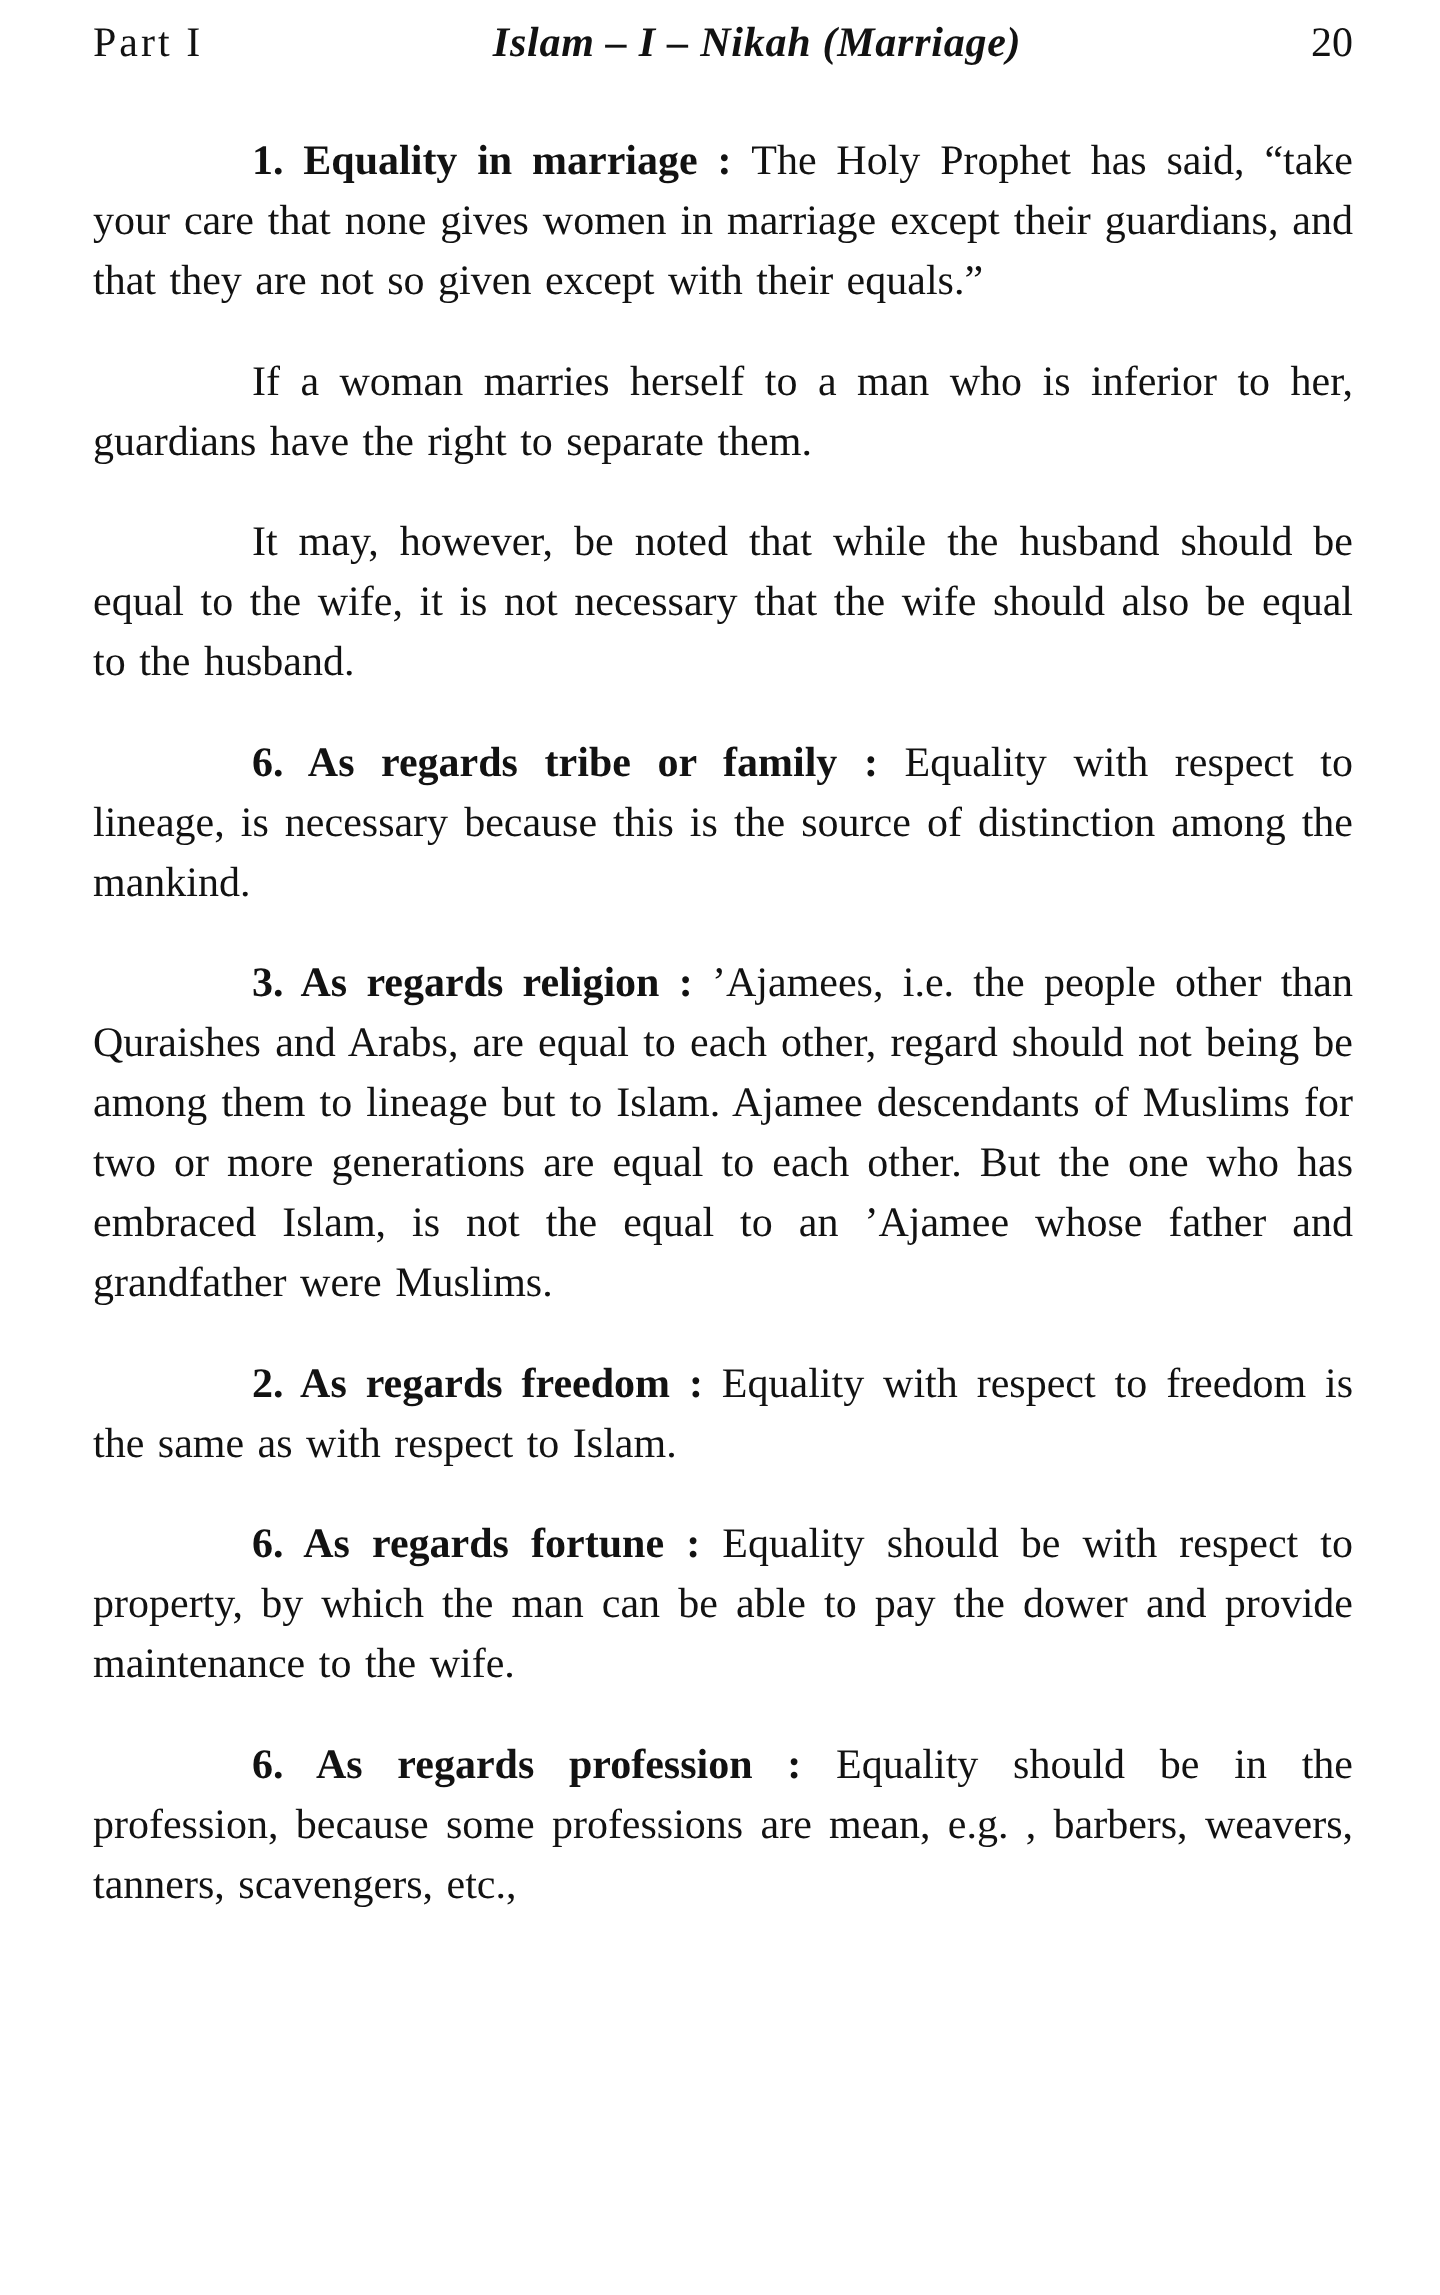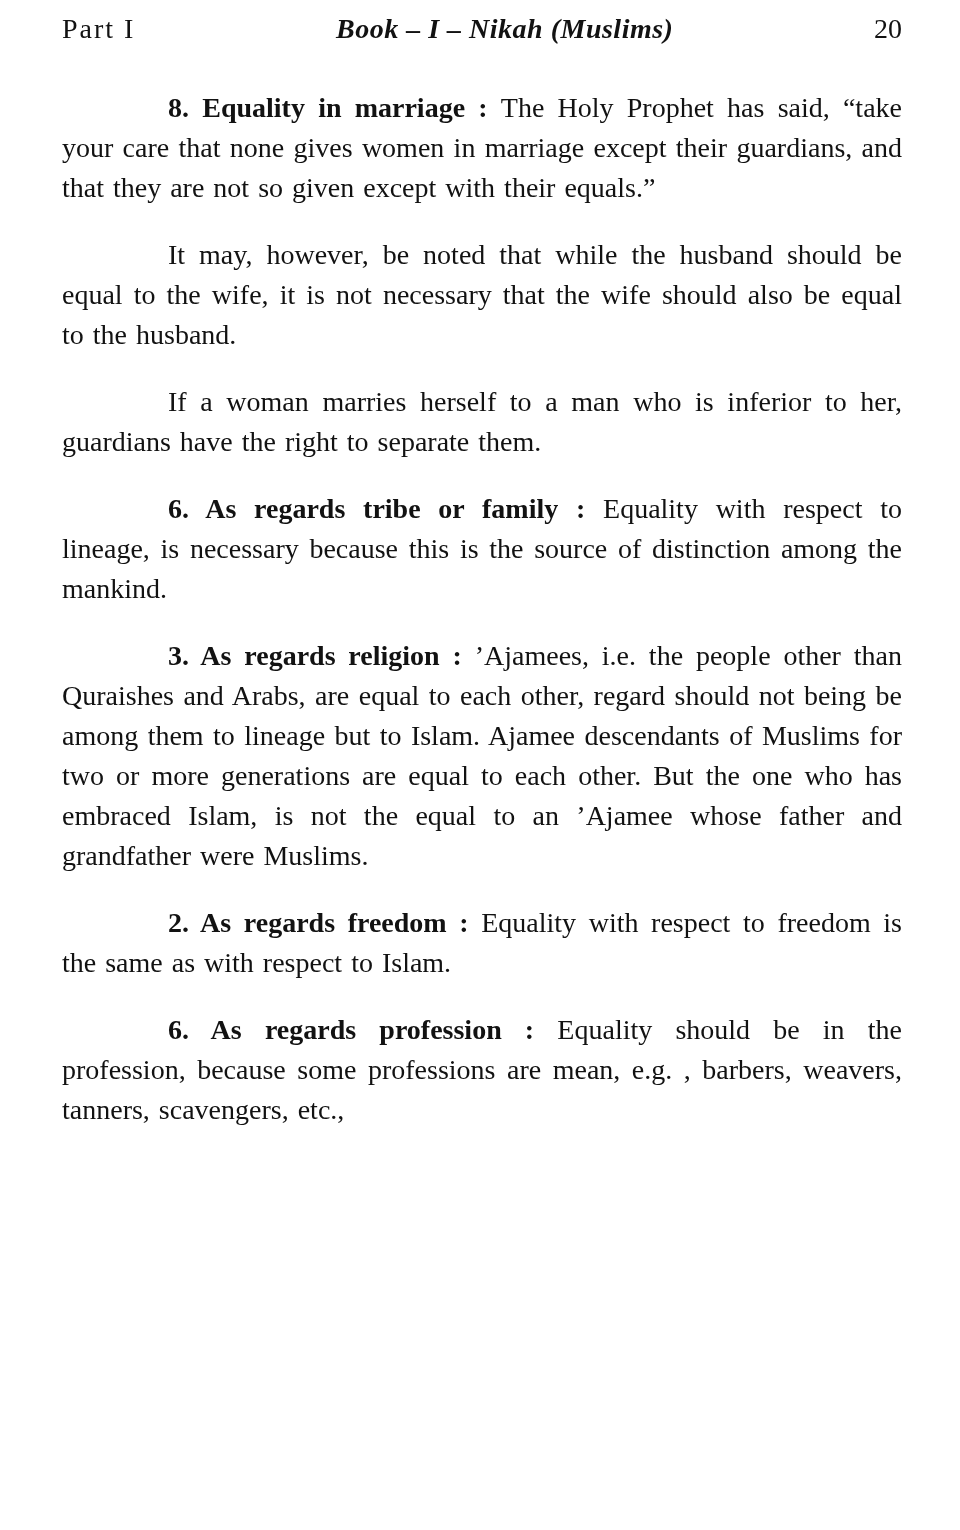--- a/index.html
+++ b/index.html
@@ -55,37 +55,38 @@
     font-weight: bold;
   }
 </style>
 </head>
 <body>
 
 <div class="page">
 
   <header class="page-header">
     <span class="part">Part  I</span>
-    <span class="book-title">Book – I – Nikah (Muslims)</span>
+    <span class="book-title">Islam – I – Nikah (Marriage)</span>
     <span class="page-number">20</span>
   </header>
 
   <main class="body-text">
 
-    <p class="para"><span class="lead">8.  Equality in marriage  :  </span><span>The Holy Prophet has said, “take your care that none gives women in marriage except their guardians, and that they are not so given except with their equals.”</span></p>
+    <p class="para"><span class="lead">1.  Equality in marriage  :  </span><span>The Holy Prophet has said, “take your care that none gives women in marriage except their guardians, and that they are not so given except with their equals.”</span></p>
+
+    <p class="para"><span class="lead"></span><span>If a woman marries herself to a man who is inferior to her, guardians have the right to separate them.</span></p>
 
     <p class="para"><span class="lead"></span><span>It may, however, be noted that while the husband should be equal to the wife, it is not necessary that the wife should also be equal to the husband.</span></p>
-
-    <p class="para"><span class="lead"></span><span>If a woman marries herself to a man who is inferior to her, guardians have the right to separate them.</span></p>
 
     <p class="para"><span class="lead">6.  As regards tribe or family  :  </span><span>Equality with respect to lineage, is necessary because this is the source of distinction among the mankind.</span></p>
 
     <p class="para"><span class="lead">3.  As regards religion :  </span><span>’Ajamees, i.e. the people other than Quraishes and Arabs, are equal to each other, regard should not being be among them to lineage but to Islam. Ajamee descendants of Muslims for two or more generations are equal to each other. But the one who has embraced Islam, is not the equal to an ’Ajamee whose father and grandfather were Muslims.</span></p>
 
     <p class="para"><span class="lead">2.   As regards freedom  :  </span><span>Equality with respect to freedom is the same as with respect to Islam.</span></p>
 
 
+    <p class="para"><span class="lead">6.   As regards fortune  :  </span><span>Equality should be with respect to property, by which the man can be able to pay the dower and provide maintenance to the wife.</span></p>
 
     <p class="para"><span class="lead">6.  As regards profession :  </span><span>Equality should be in the profession, because some professions are mean, e.g. , barbers, weavers, tanners, scavengers, etc.,</span></p>
 
   </main>
 
 </div>
 
 </body></html>

